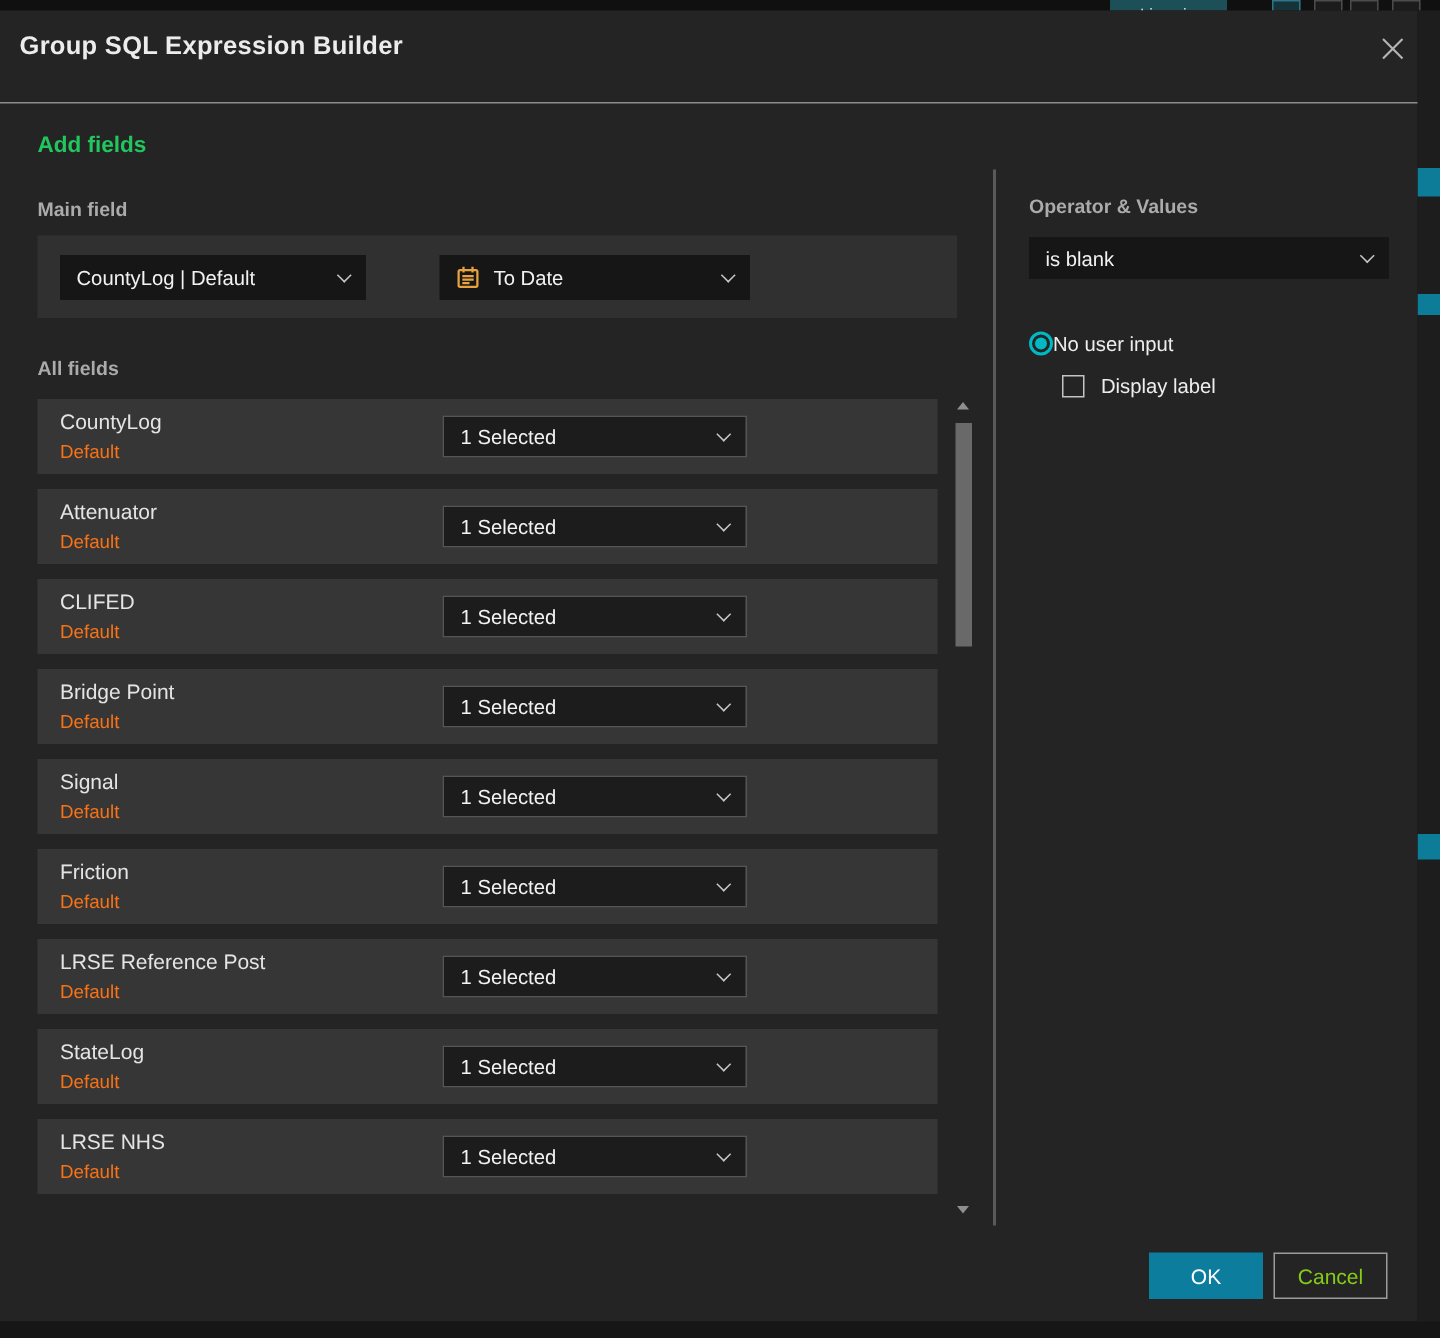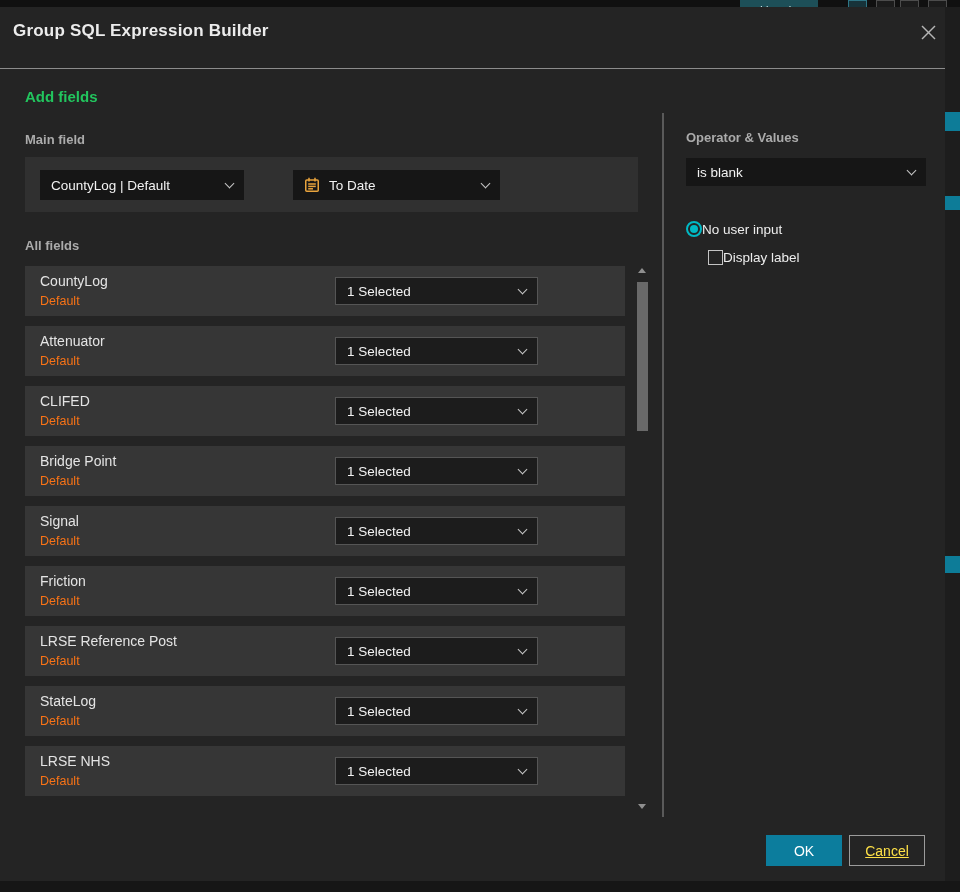--- a/index.html
+++ b/index.html
@@ -35,43 +35,43 @@
           transform:rotate(45deg); margin-top:-4px; flex:0 0 auto; }
   .dd-main1 { position:absolute; left:15px; top:13px; width:204px; height:30px; }
   .dd-main2 { position:absolute; left:268px; top:13px; width:207px; height:30px; gap:9px; }
   .cal-icon { flex:0 0 auto; display:flex; }
 
   
   .list { position:absolute; left:25px; top:259px; width:600px; }
   .list-row { position:relative; width:600px; height:50px; background:#363636; margin-bottom:10px;padding-left:12px; }
   .row-name { position:absolute; left:15px; top:7px; font-size:14px; color:#e4e4e4; }
   .row-sub { position:absolute; left:15px; top:28px; font-size:12.5px; color:#f97316; }
-  .row-dd { position:absolute; left:270px; top:11px; width:203px; height:28px; background:#1c1c1c; border:1px solid #555555; font-size:13.5px;margin-left:40px; }
+  .row-dd { position:absolute; left:270px; top:11px; width:203px; height:28px; background:#1c1c1c; border:1px solid #555555; font-size:13.5px; }
 
   
   .sbar { position:absolute; left:636px; top:255px; width:13px; height:550px; }
   .sb-up { position:absolute; left:2px; top:6px; width:0; height:0; border-left:4.5px solid transparent; border-right:4.5px solid transparent; border-bottom:5px solid #8f8f8f; cursor:pointer; }
   .sb-thumb { position:absolute; left:1px; top:20px; width:11px; height:149px; background:#696969; cursor:pointer; }
   .sb-down { position:absolute; left:2px; bottom:3px; width:0; height:0; border-left:4.5px solid transparent; border-right:4.5px solid transparent; border-top:5px solid #8f8f8f; cursor:pointer; }
 
   .vdivider { position:absolute; left:662px; top:106px; width:1.5px; height:704px; background:#5a5a5a; }
 
   
   .dd-operator { position:absolute; left:686px; top:151px; width:240px; height:28px; }
   .radio-row { position:absolute; left:686px; top:214px; display:flex; align-items:center; cursor:pointer; }
   .radio-outer { width:16px; height:16px; border-radius:50%; border:2px solid #00b9c4; display:flex; align-items:center; justify-content:center; flex:0 0 auto; }
   .radio-inner { width:8px; height:8px; border-radius:50%; background:#00b9c4; }
   .ctl-label { font-size:13.5px; color:#ededed; }
-  .check-row { position:absolute; left:708px; top:243px; display:flex; align-items:center; cursor:pointer; }
+  .check-row { position:absolute; left:708px; top:243px; display:flex; align-items:center; gap:11px; cursor:pointer; }
   .checkbox { width:15px; height:15px; border:1.5px solid #c4c4c4; background:transparent; flex:0 0 auto; }
 
   
   .btn { position:absolute; height:31px; font-size:14px; display:flex; align-items:center; justify-content:center; cursor:pointer; }
   .btn-ok { left:766px; top:828px; width:76px; background:#0c7d9d; color:#ffffff; }
-  .btn-cancel { left:849px; top:828px; width:76px; background:transparent; border:1px solid #9b9b9b; color:#fde047;text-decoration:underline; }
+  .btn-cancel { left:849px; top:828px; width:76px; background:transparent; border:1px solid #9b9b9b; color:#84cc16; }
 
   .bottom-strip { position:absolute; left:0; bottom:0; width:960px; height:11px; background:#161616; }
 </style>
 </head>
 <body>
 
 <div class="screen">
 
   <div class="top-strip">
     <div class="live-view">

